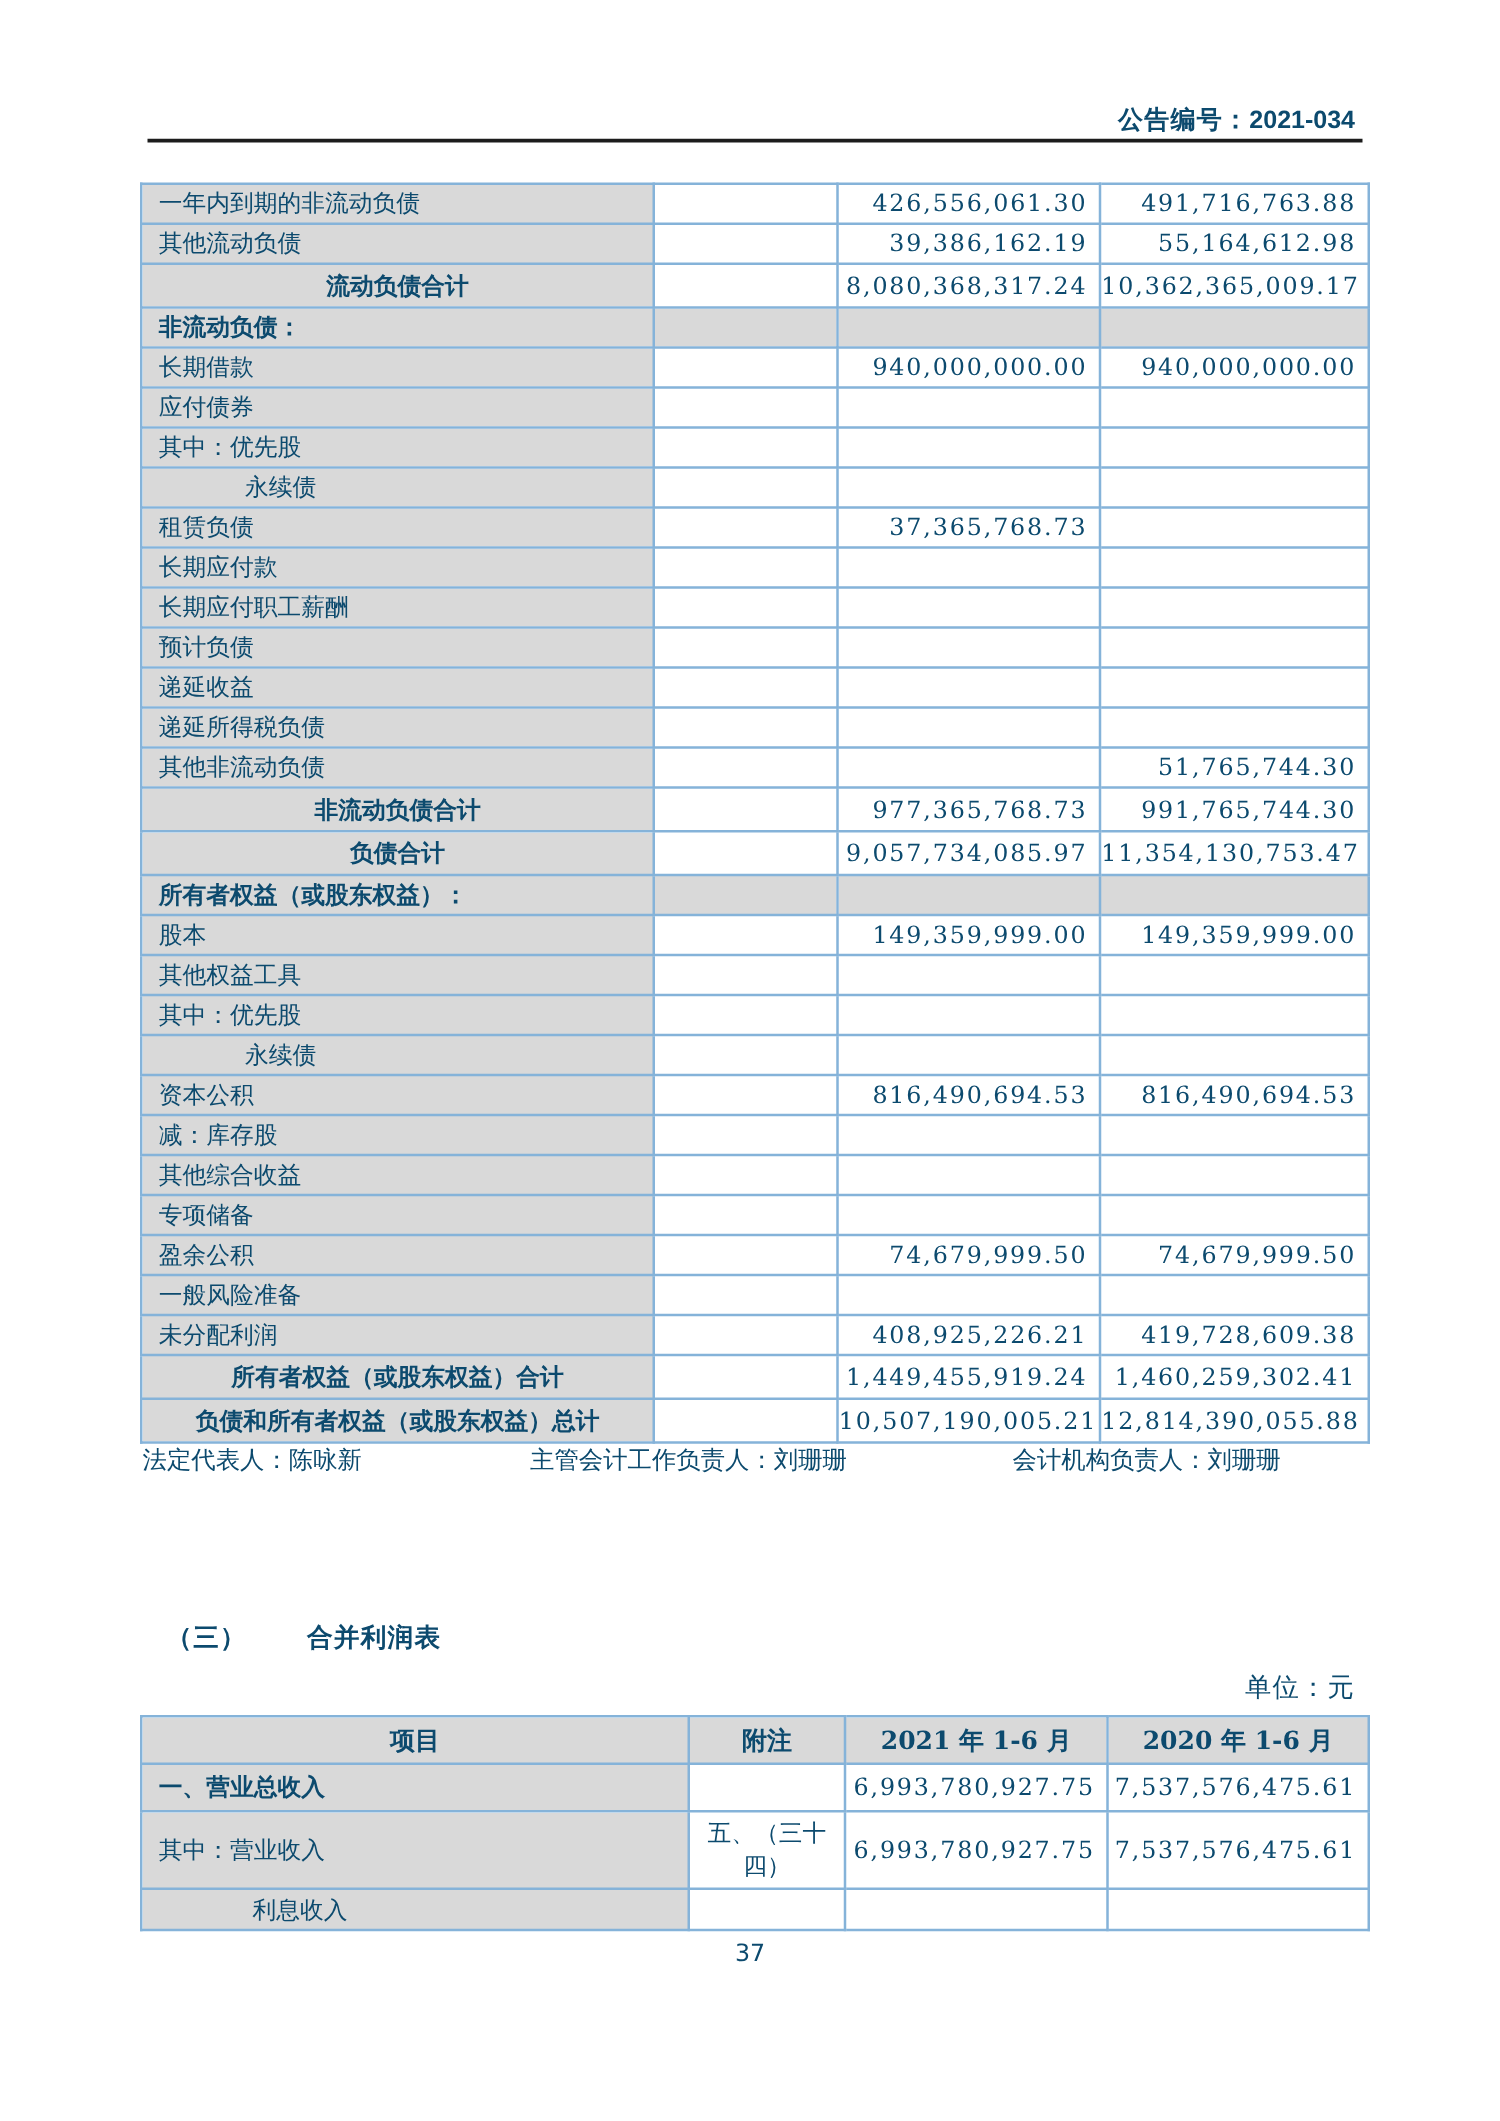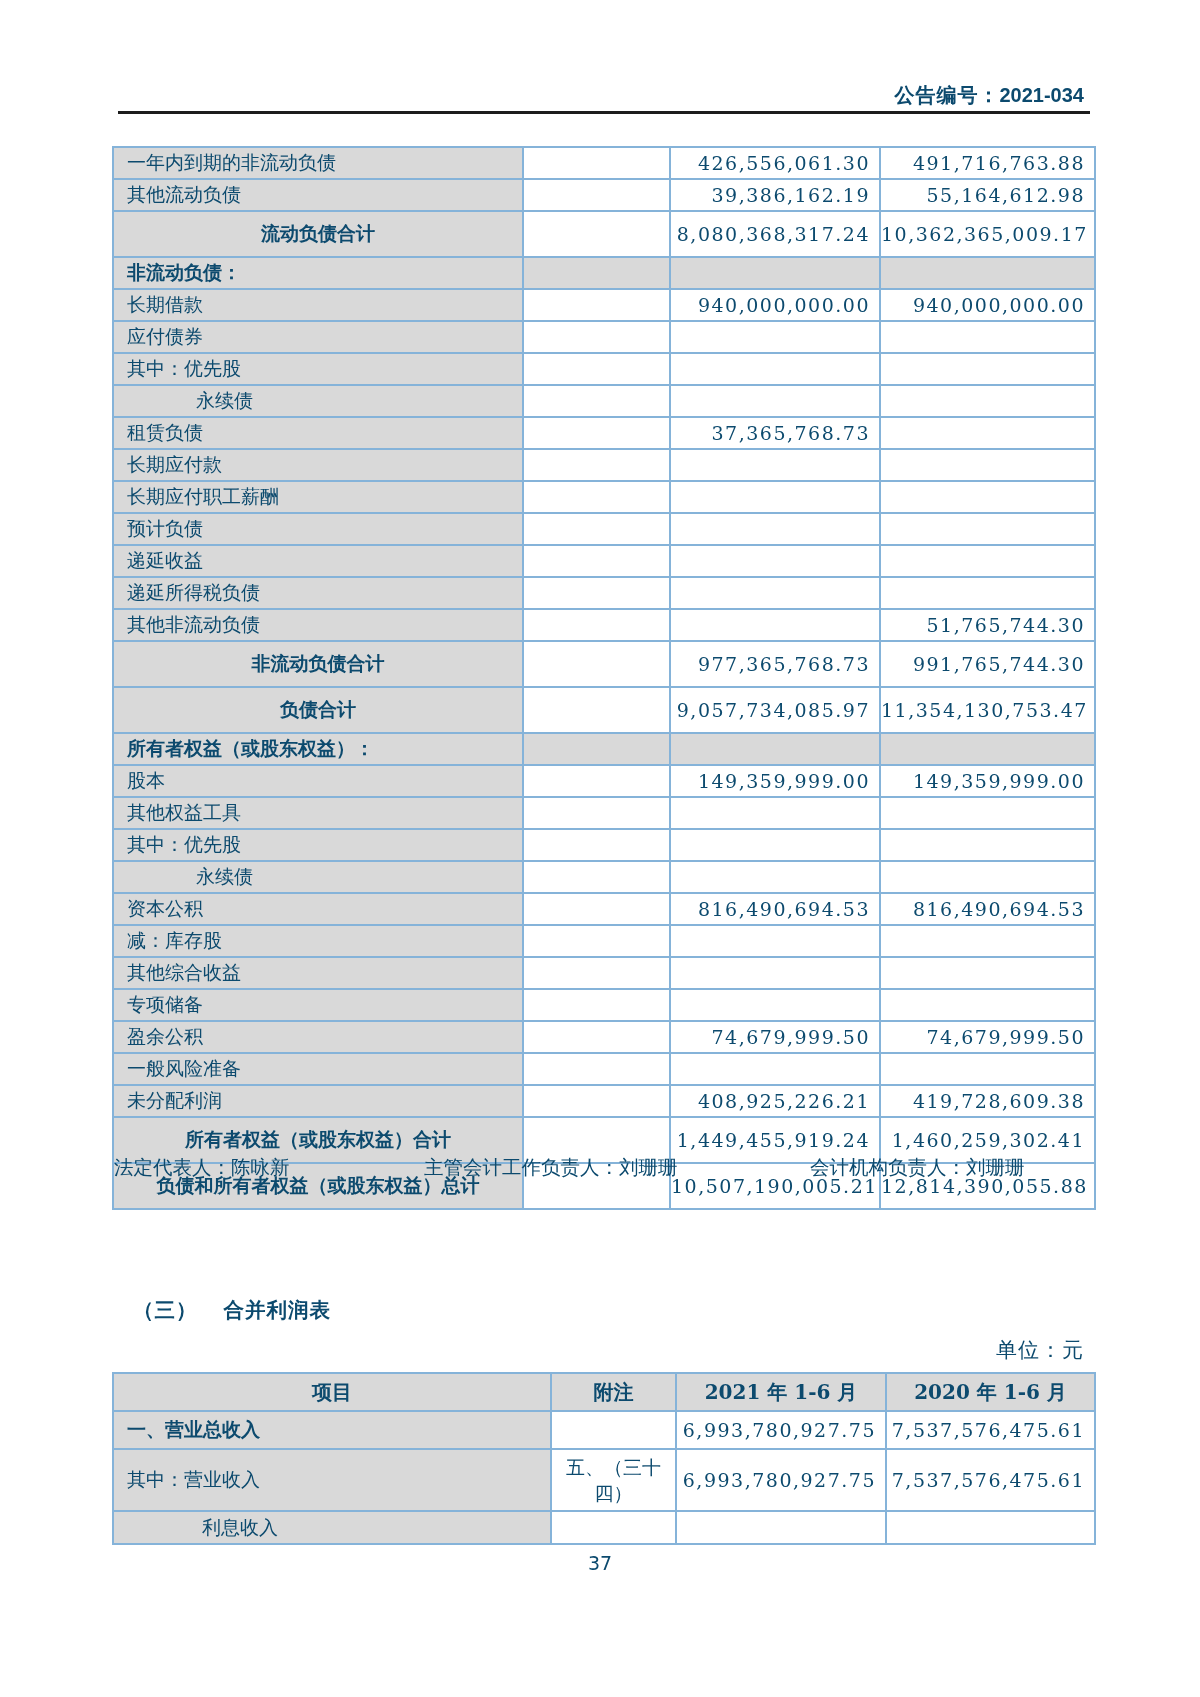--- a/index.html
+++ b/index.html
@@ -28,21 +28,21 @@
   .fin-table{position:absolute;left:112px;width:982px;}
   .fin-table td,.fin-table th{
     border:2px solid #85b3d9;
     font-size:19px;
     padding:0;
     overflow:hidden;
     white-space:nowrap;
   }
   .balance-table{top:146px;}
   .balance-table tr{height:32px;}
-  .balance-table tr.total{height:46px;}
+  .balance-table tr.total{height:35px;}
   td.c-label{
     background:#d9d9d9;
     padding-left:13px;
     text-align:left;
   }
   td.c-note{background:#ffffff;text-align:center;}
   td.c-num{
     background:#ffffff;
     text-align:right;
     padding-right:9px;
@@ -61,21 +61,21 @@
   }
   .signatures .sig{position:absolute;top:0;}
   .sig-1{left:2px;}
   .sig-2{left:312px;}
   .sig-3{left:698px;}
   .section-title{
     position:absolute;top:1296px;left:133px;
     font-size:20.5px;font-weight:bold;letter-spacing:1px;
     white-space:nowrap;
   }
-  .section-title .title-text{margin-left:26px;}
+  .section-title .title-text{margin-left:48px;}
   .unit-note{
     position:absolute;top:1336px;right:116px;
     font-size:21px;letter-spacing:1px;white-space:nowrap;
   }
   .income-table{top:1372px;}
   .income-table th{
     background:#d9d9d9;font-weight:bold;text-align:center;
     height:36px;font-size:20px;
   }
   .income-table tr.r1{height:38px;}

